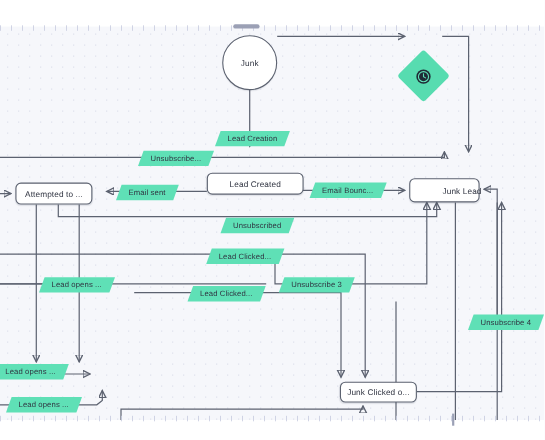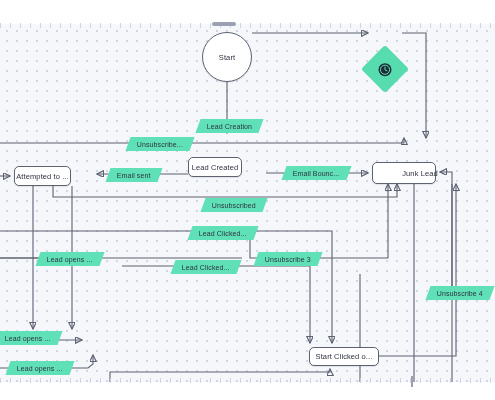--- a/index.html
+++ b/index.html
@@ -162,47 +162,47 @@
 
       <path d="M0,344 L88,344 L93,340 L93,331" marker-end="url(#arrow)"></path>
 
       <path d="M379,332 L456,332 L456,160" marker-end="url(#arrow)"></path>
 
       <path d="M0,367 L360,367 L360,250"></path>
       <path d="M0,365 L110,365 L110,348 L330,348 L330,345" marker-end="url(#arrow)"></path>
     </svg>
 
     <div class="node circle" style="left:202px; top:8px; width:50px; height:50px;">
-      <span>Start</span>
+      <span>Junk</span>
     </div>
 
     <div class="diamond" style="left:368px; top:28px;">
       <span class="glyph">
         <svg width="11" height="11" viewBox="0 0 11 11">
           <circle cx="5.5" cy="5.5" r="4.6" fill="none" stroke="#5fe0b6" stroke-width="1"></circle>
           <path d="M5.5,2.8 L5.5,5.6 L7.4,6.6" stroke="#5fe0b6" stroke-width="1" fill="none" stroke-linecap="round"></path>
         </svg>
       </span>
     </div>
 
-    <div class="node" style="left:188px; top:133px; width:54px; height:20px;">
+    <div class="node" style="left:188px; top:133px; width:88px; height:20px;">
       <span>Lead Created</span>
     </div>
 
-    <div class="node" style="left:14px; top:142px; width:57px; height:20px;align-items:center;">
+    <div class="node" style="left:14px; top:142px; width:70px; height:20px;align-items:center;">
       <span>Attempted to ...</span>
     </div>
 
     <div class="node" style="left:372px; top:138px; width:64px; height:22px;padding-left:32px;">
       <span>Junk Lead</span>
     </div>
 
 
     <div class="node" style="left:309px; top:323px; width:70px; height:19px;">
-      <span>Start Clicked o...</span>
+      <span>Junk Clicked o...</span>
     </div>
 
     <div class="tag" style="left:198px; top:95px;">
       <span>Lead Creation</span>
       </div>
 
     <div class="tag" style="left:128px; top:113px;">
       <span>Unsubscribe...</span>
       </div>
 

